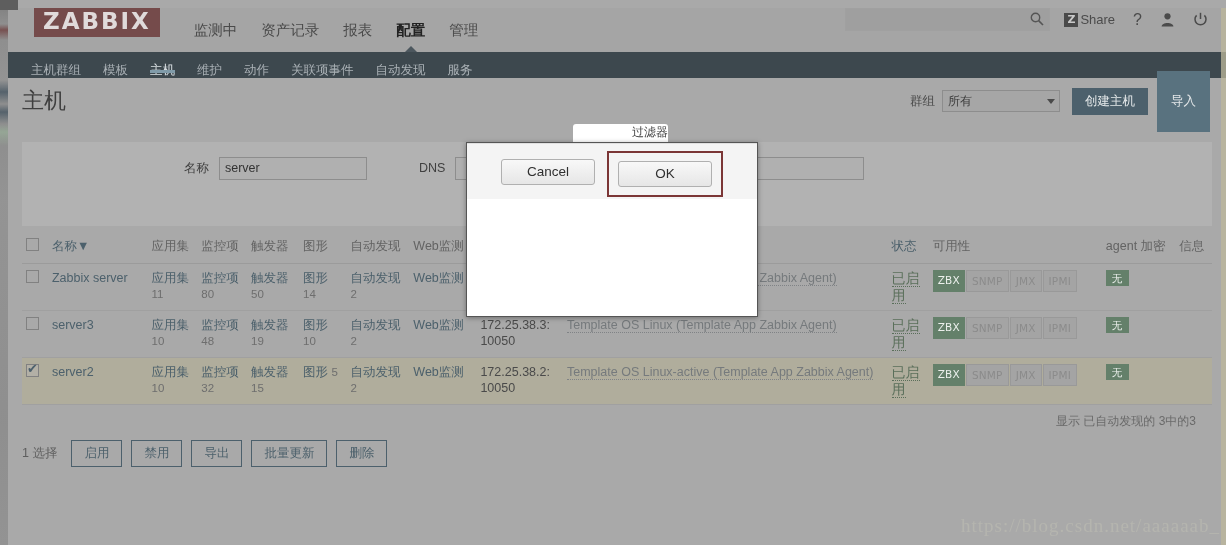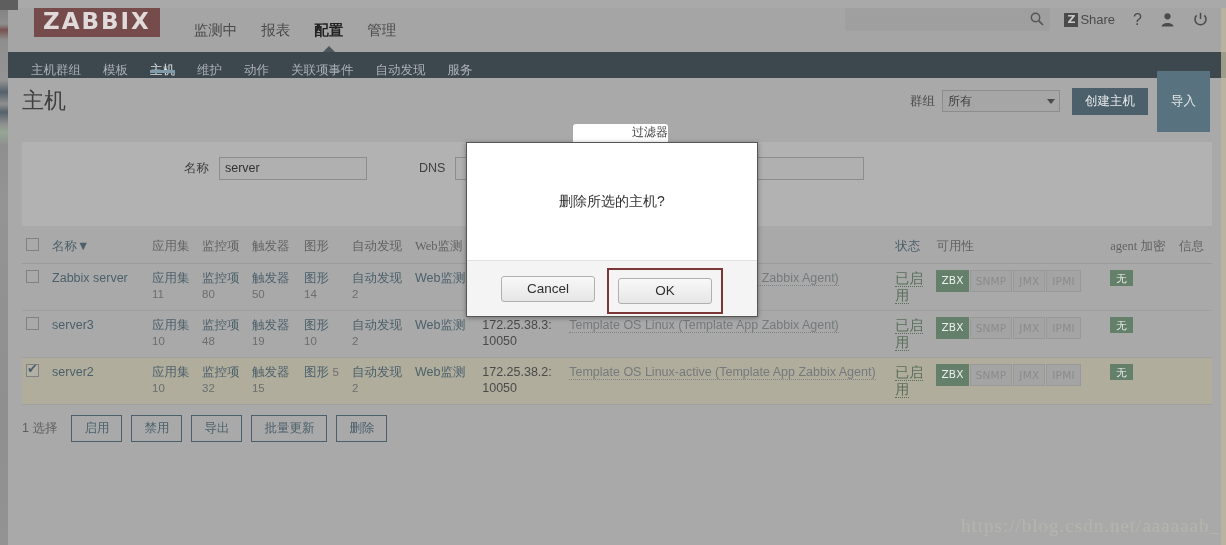--- a/index.html
+++ b/index.html
@@ -201,21 +201,21 @@
   .tbl-wrap { margin: 4px 14px 0 14px; }
   table.hosts {
     width: 100%; border-collapse: collapse;
     font-size: 12.5px;
   }
   table.hosts th {
     text-align: left; font-weight: normal;
     color: #636363; font-size: 12.5px;
     padding: 8px 4px 8px 4px;
     border-bottom: 1px solid #9b9b9b;
-    vertical-align: top; white-space: nowrap; font-family: Liberation Serif, serif;
+    vertical-align: top; white-space: nowrap;
   }
   table.hosts th.sortable { color: #2d6787; cursor: pointer; }
   table.hosts td {
     padding: 6px 4px; vertical-align: top;
     color: #4a4a4a;
     border-bottom: 1px solid #a0a0a0;
     line-height: 16px;
   }
   tr.row-selected td { background: #b6ae7e; }
   .chk {
@@ -325,20 +325,21 @@
 
   <div class="browser-edge"></div>
   <div class="browser-edge-top"></div>
   <div class="scrollbar-right"></div>
 
   <div class="topbar">
     <div class="logo">ZABBIX</div>
 
     <div class="mainnav">
       <div class="mainnav-item">监测中</div>
+      <div class="mainnav-item">资产记录</div>
       <div class="mainnav-item">报表</div>
       <div class="mainnav-item selected">配置</div>
       <div class="mainnav-item">管理</div>
     </div>
 
     <div class="topright">
       <div class="searchbox">
         <input type="text" placeholder="" style="">
         <span class="search-icon">
           <svg width="14" height="14" viewBox="0 0 14 14">
@@ -588,35 +589,35 @@
               </span>
             </td>
             <td>
               <span class="badge none">无</span>
             </td>
             <td></td>
           </tr>
         </tbody>
       </table>
 
+      <div class="displaying">显示 已自动发现的 3中的3</div>
     </div>
 
     <div class="footer-actions">
       <span class="sel-count">1 选择</span>
       <button class="fbtn">启用</button>
       <button class="fbtn">禁用</button>
       <button class="fbtn">导出</button>
       <button class="fbtn">批量更新</button>
       <button class="fbtn">删除</button>
     </div>
   </div>
 
   <div class="modal-backdrop"></div>
   <div class="modal">
-    <div class="modal-body">删除所选的主机?</div>
     <div class="modal-foot">
       <button class="mbtn">Cancel</button>
       <span class="ok-wrap">
         <button class="mbtn">OK</button>
       </span>
     </div>
   </div>
 
   <div class="watermark">https://blog.csdn.net/aaaaaab_</div>
 </div>

